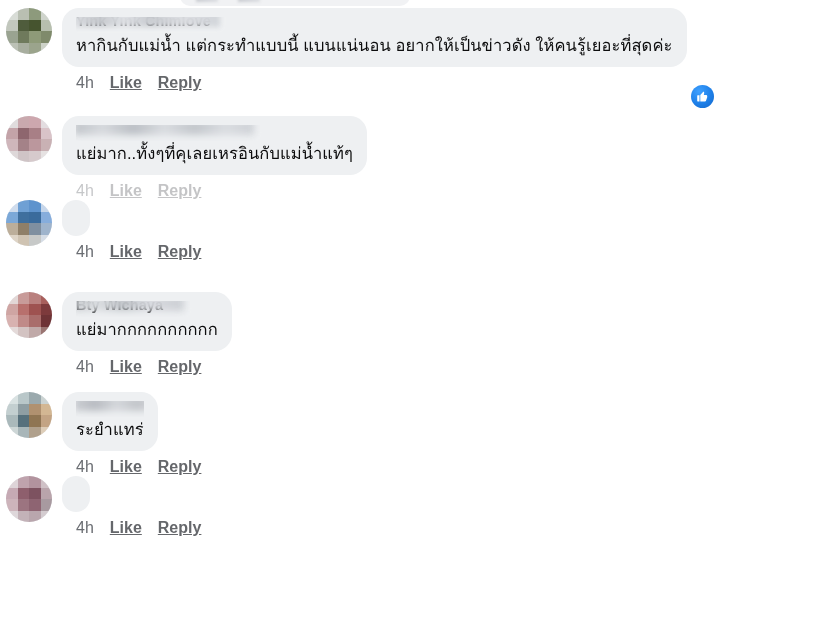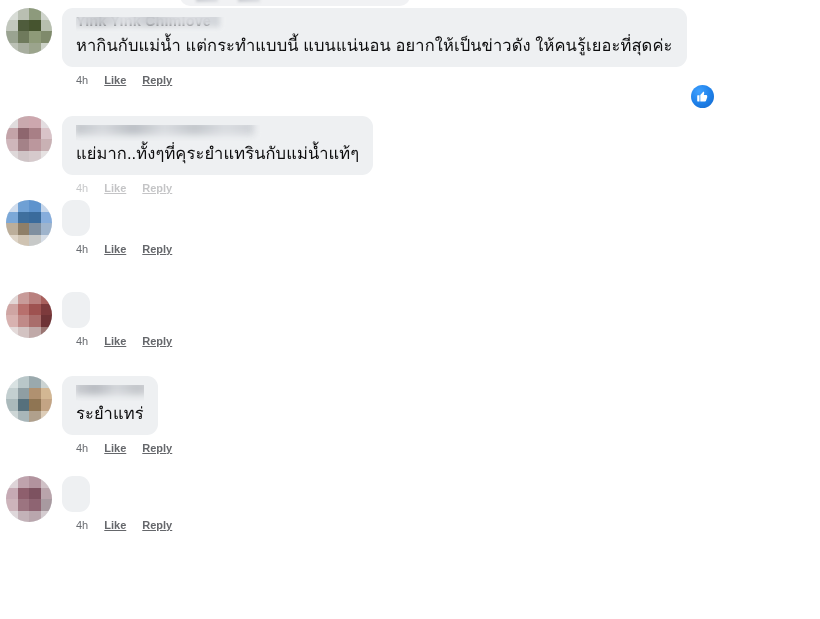--- a/index.html
+++ b/index.html
@@ -90,21 +90,21 @@
   .body-col {
     display: flex;
     flex-direction: column;
     align-items: flex-start;
     margin-left: 10px;
   }
 
   .bubble {
     position: relative;
     background: #eef0f2;
-    border-radius: 11px;
+    border-radius: 17px;
     padding: 9px 14px 10px 14px;
     max-width: 740px;
     box-sizing: border-box;
   }
 
   
   .author-row {
     position: relative;
     height: 16px;
     margin-bottom: 1px;
@@ -140,21 +140,21 @@
     white-space: pre-wrap;
     letter-spacing: .1px;
   }
 
   
   .actions {
     display: flex;
     align-items: center;
     gap: 16px;
     margin: 7px 0 0 14px;
-    font-size: 11px;
+    font-size: 16px;
     color: #65676b;
     font-weight: 600;
   }
   .actions .time { font-weight: 500; color: #6a6d72; }
   .actions .act { cursor: pointer; text-decoration: underline; }
 
   .actions.faded { opacity: .38; }
 
   
   .reaction-badge {
@@ -247,21 +247,21 @@
           <span style="background:#d6cacc"></span>
           <span style="background:#e6e2e2"></span>
       </div>
     </div>
     <div class="body-col">
       <div class="bubble">
         <div class="author-row">
           <span class="author-name"></span>
           <span class="author-mask m-full blur-strip" style="width:180px;background:linear-gradient(90deg,#bfc3c8 0%,#d6d9dd 16%,#b9bdc3 33%,#d9dce0 50%,#c2c6cb 67%,#dadde1 84%,#cdd0d5 100%);"></span>
         </div>
-        <div class="bubble-text">แย่มาก..ทั้งๆที่คุระยำแทรินกับแม่น้ำแท้ๆ</div>
+        <div class="bubble-text">แย่มาก..ทั้งๆที่คุเลยเหรอินกับแม่น้ำแท้ๆ</div>
       </div>
       <div class="actions faded">
         <span class="time">4h</span>
         <span class="act">Like</span>
         <span class="act">Reply</span>
       </div>
     </div>
   </div>
 
   <div class="comment" style="top:200px;">
@@ -320,30 +320,31 @@
           <span style="background:#c0a9a8"></span>
           <span style="background:#9a7572"></span>
       </div>
     </div>
     <div class="body-col">
       <div class="bubble">
         <div class="author-row">
           <span class="author-name">Bty Wichaya</span>
           <span class="author-mask m-full blur-strip" style="width:110px;background:linear-gradient(90deg,#c7cace 0%,#dadde0 22%,#bfc3c8 45%,#d8dadf 68%,#cbced3 100%);"></span>
         </div>
+        <div class="bubble-text">แย่มากกกกกกกกกก</div>
       </div>
       <div class="actions">
         <span class="time">4h</span>
         <span class="act">Like</span>
         <span class="act">Reply</span>
       </div>
     </div>
   </div>
 
-  <div class="comment" style="top:376px;">
+  <div class="comment" style="top:392px;">
     <div class="avatar">
       <div class="mosaic">
         <span style="background:#d9e2e2"></span>
           <span style="background:#b9c7c9"></span>
           <span style="background:#9aa9ad"></span>
           <span style="background:#cbd3d2"></span>
         <span style="background:#c3cfd0"></span>
           <span style="background:#8f9ea3"></span>
           <span style="background:#b09170"></span>
           <span style="background:#d3b793"></span>

